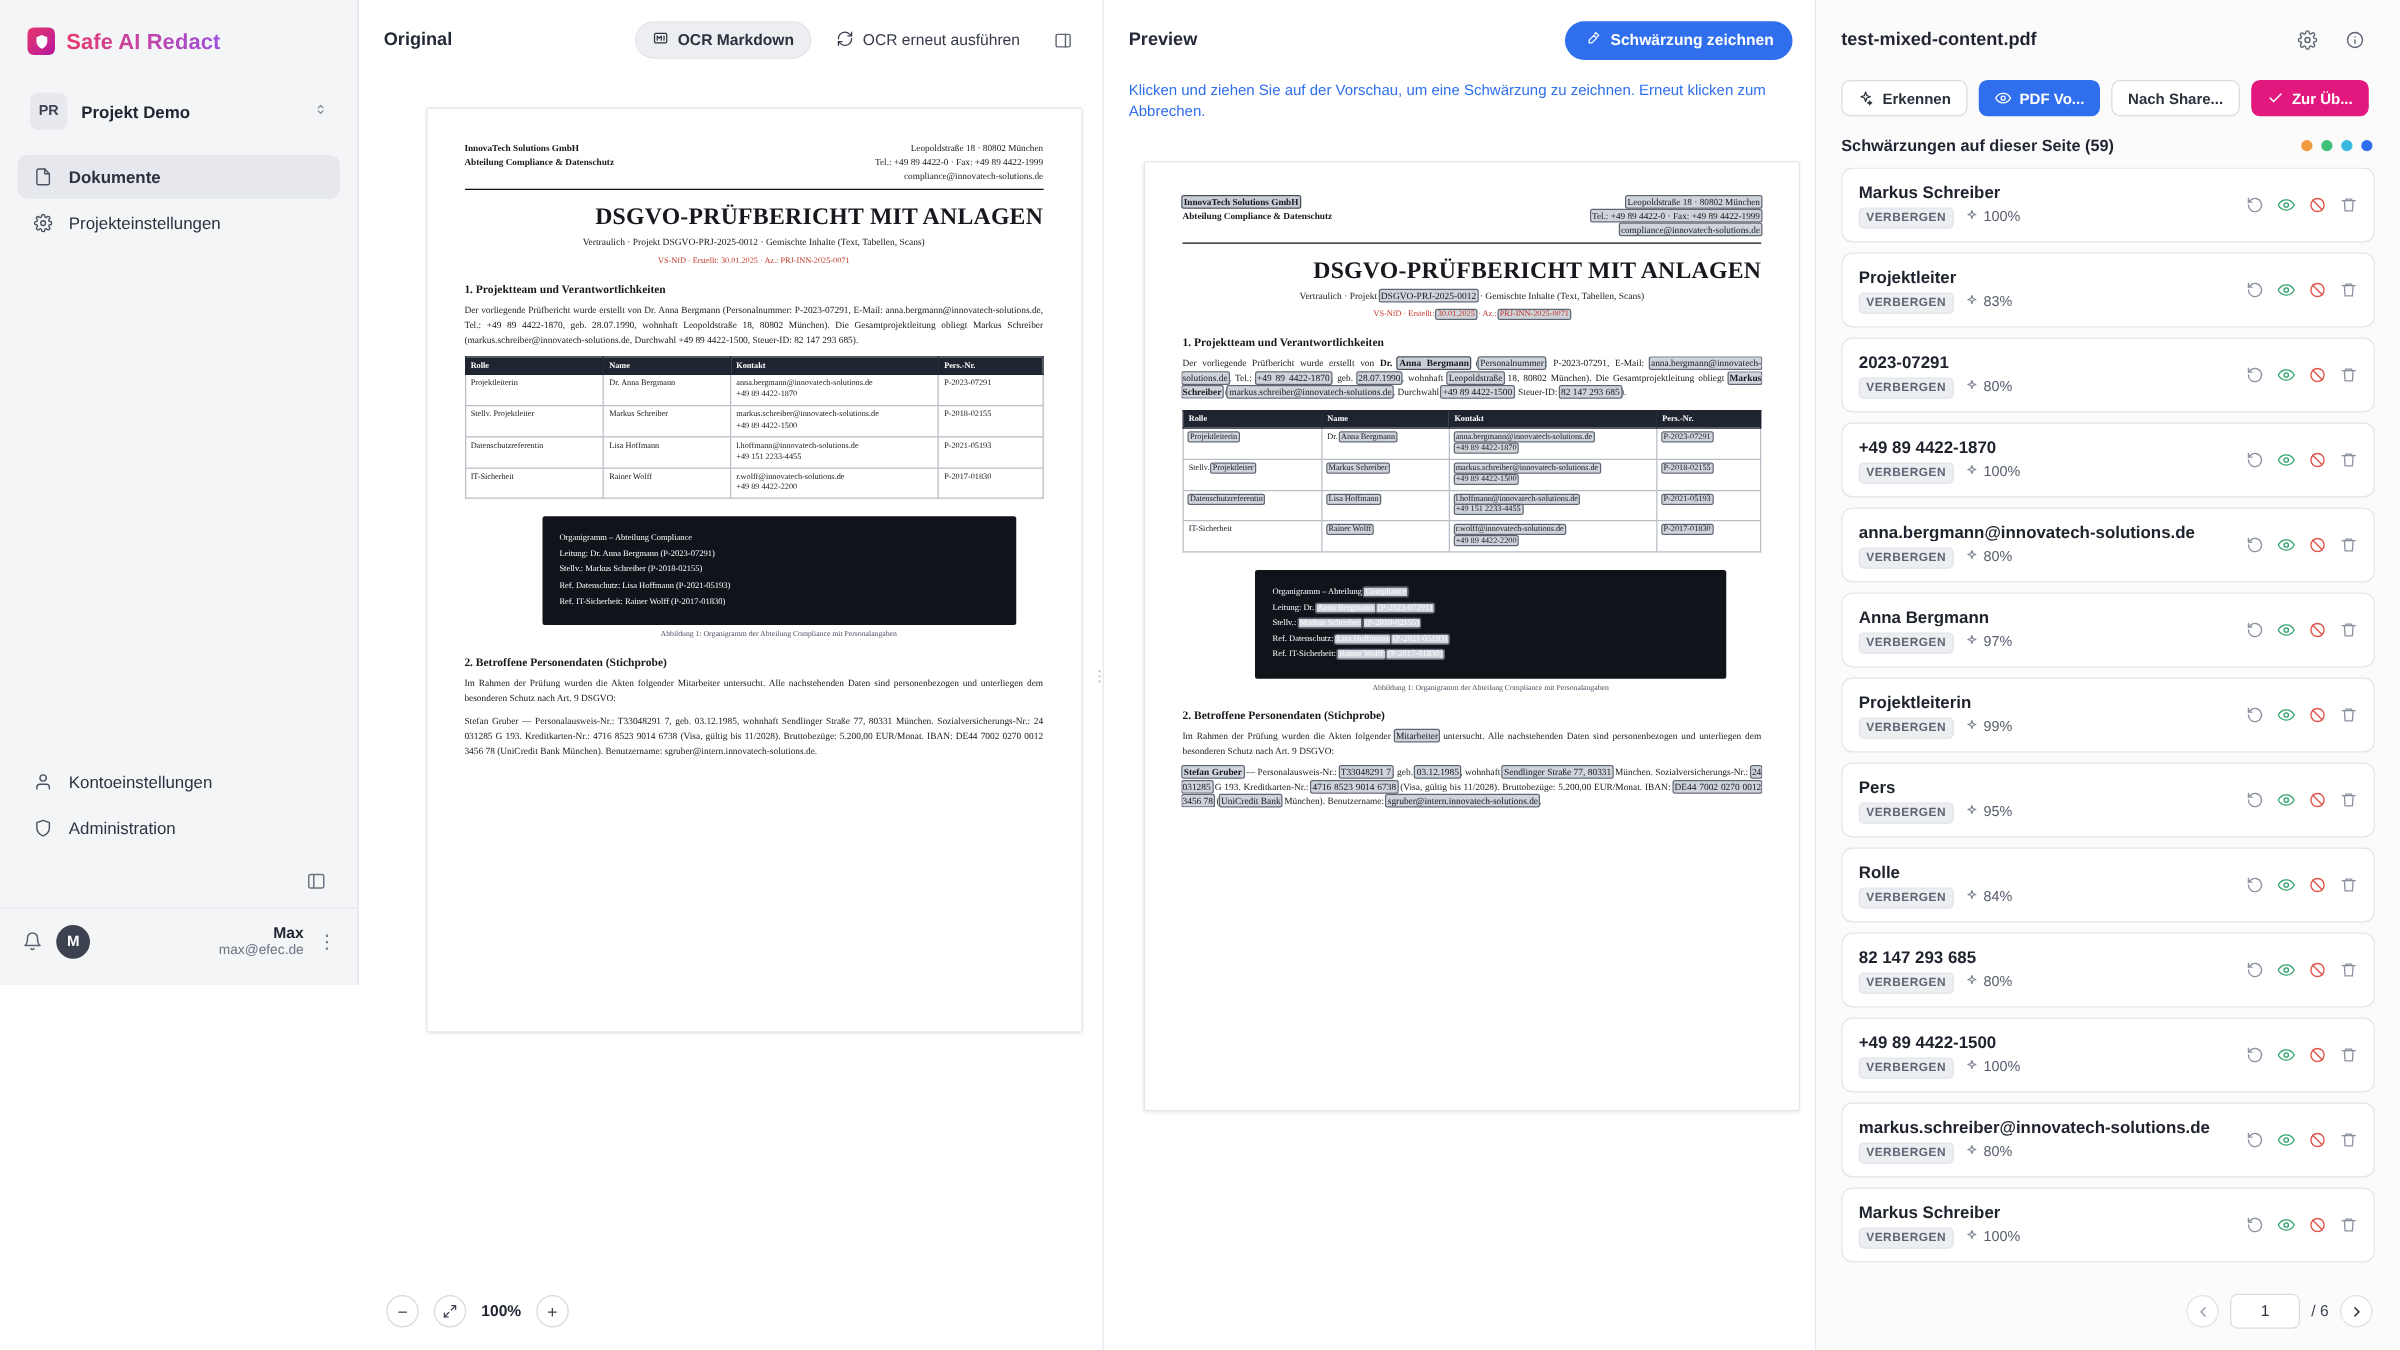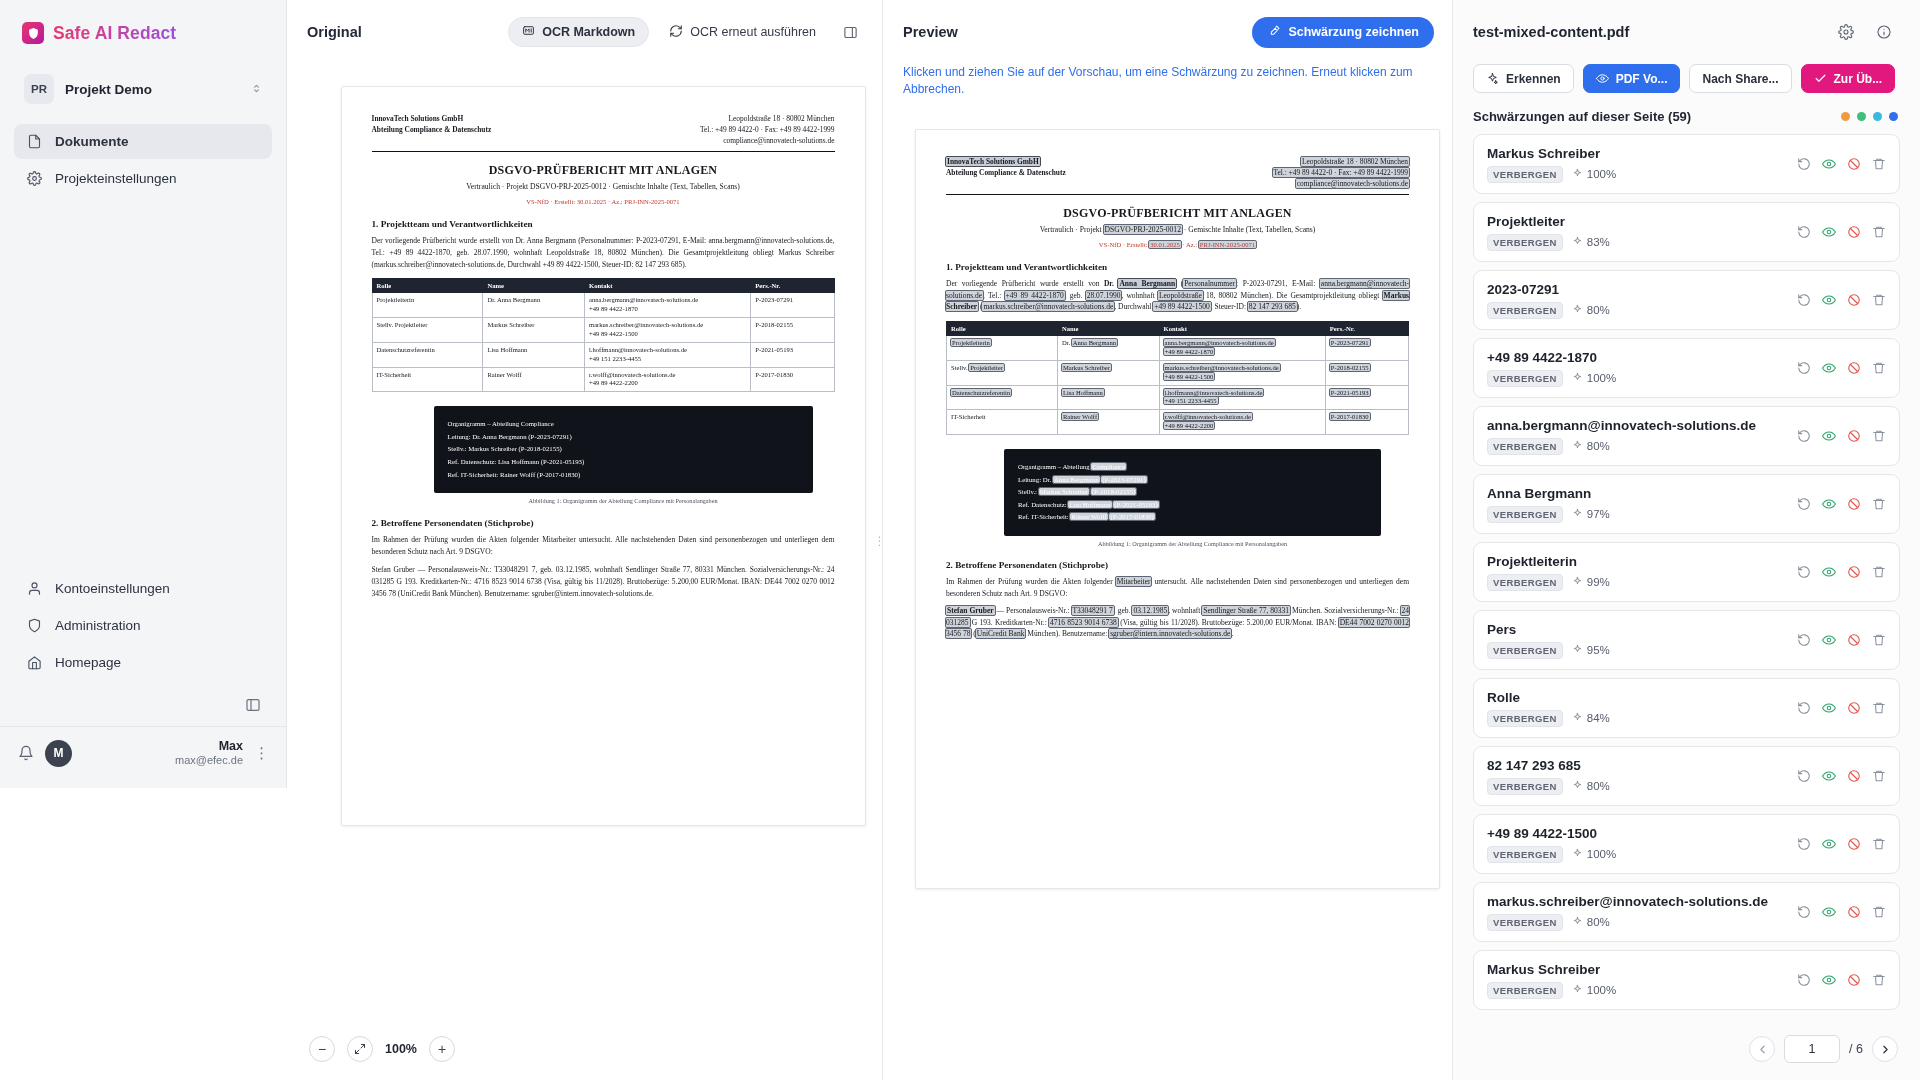--- a/index.html
+++ b/index.html
@@ -131,21 +131,21 @@
   }
   .paper-original { top: 22px; left: 37px; width: 525px; height: 740px; padding: 26px 30px; }
   .paper-preview  { top: 20px; left: 20px; width: 525px; height: 760px; padding: 26px 30px; }
 
   .doc { font-family: "Liberation Serif", serif; color: #16181d; }
   .doc-head { display: flex; justify-content: space-between; font-size: 7.4px; line-height: 1.5; }
   .doc-head .left { font-weight: 700; }
   .doc-head .left .sub { font-weight: 700; }
   .doc-head .right { text-align: right; }
   .doc-rule { border-bottom: 1.6px solid #111; margin: 5px 0 11px 0; }
-  .doc-h1 { text-align: center; font-size: 12px; font-weight: 700; letter-spacing: .2px; margin-bottom: 4px; }
+  .doc-h1 { text-align: right; font-size: 19px; font-weight: 700; letter-spacing: .2px; margin-bottom: 4px; }
   .doc-sub { text-align: center; font-size: 7.6px; margin-bottom: 7px; }
   .doc-meta { text-align: center; font-size: 6.6px; color: #c0392b; margin-bottom: 14px; }
   .doc-h2 { font-size: 9.2px; font-weight: 700; margin: 10px 0 6px 0; }
   .doc-p { font-size: 7.5px; line-height: 1.55; text-align: justify; }
   .doc-table { width: 100%; border-collapse: collapse; margin: 8px 0 10px 0; font-size: 6.6px; }
   .doc-table th {
     background: #1e2430; color: #fff; text-align: left;
     padding: 3px 4px; font-weight: 700; border: .5px solid #1e2430;
   }
   .doc-table td { border: .5px solid #b9bdc6; padding: 3px 4px; vertical-align: top; line-height:1.35; }
@@ -326,29 +326,20 @@
         </span>
         <span>Kontoeinstellungen</span>
       </div>
       <div class="nav-item">
         <span class="ico">
           <svg width="15" height="15" viewBox="0 0 24 24" fill="none" stroke="currentColor" stroke-width="1.8" stroke-linecap="round" stroke-linejoin="round">
               <path d="M12 22s8-4 8-10V5l-8-3-8 3v7c0 6 8 10 8 10z"></path>
             </svg>
         </span>
         <span>Administration</span>
-      </div>
-      <div class="nav-item">
-        <span class="ico">
-          <svg width="15" height="15" viewBox="0 0 24 24" fill="none" stroke="currentColor" stroke-width="1.8" stroke-linecap="round" stroke-linejoin="round">
-              <path d="M3 10l9-7 9 7v10a2 2 0 0 1-2 2H5a2 2 0 0 1-2-2z"></path>
-              <path d="M9 22V12h6v10"></path>
-            </svg>
-        </span>
-        <span>Homepage</span>
       </div>
     </div>
 
     <div class="collapse-row">
       <span class="collapse-btn">
         <svg width="16" height="16" viewBox="0 0 24 24" fill="none" stroke="currentColor" stroke-width="1.8" stroke-linecap="round" stroke-linejoin="round">
             <rect x="3" y="4" width="18" height="16" rx="2"></rect>
             <path d="M9 4v16"></path>
           </svg>
       </span>

